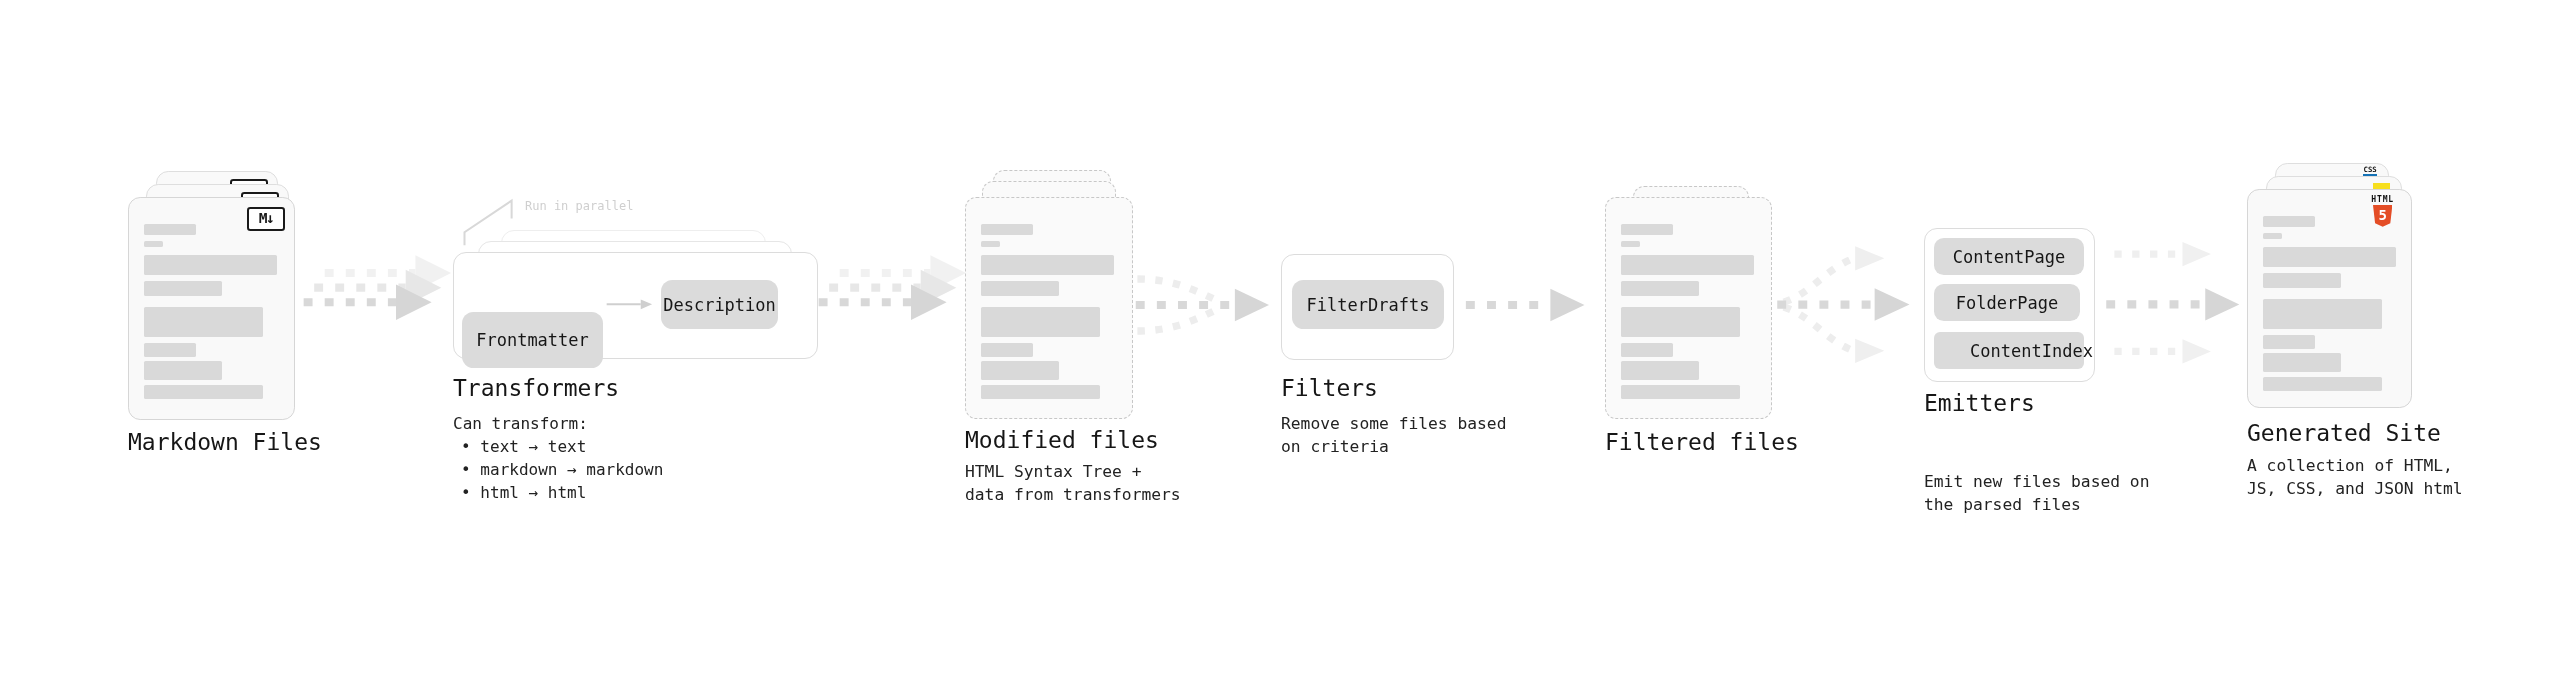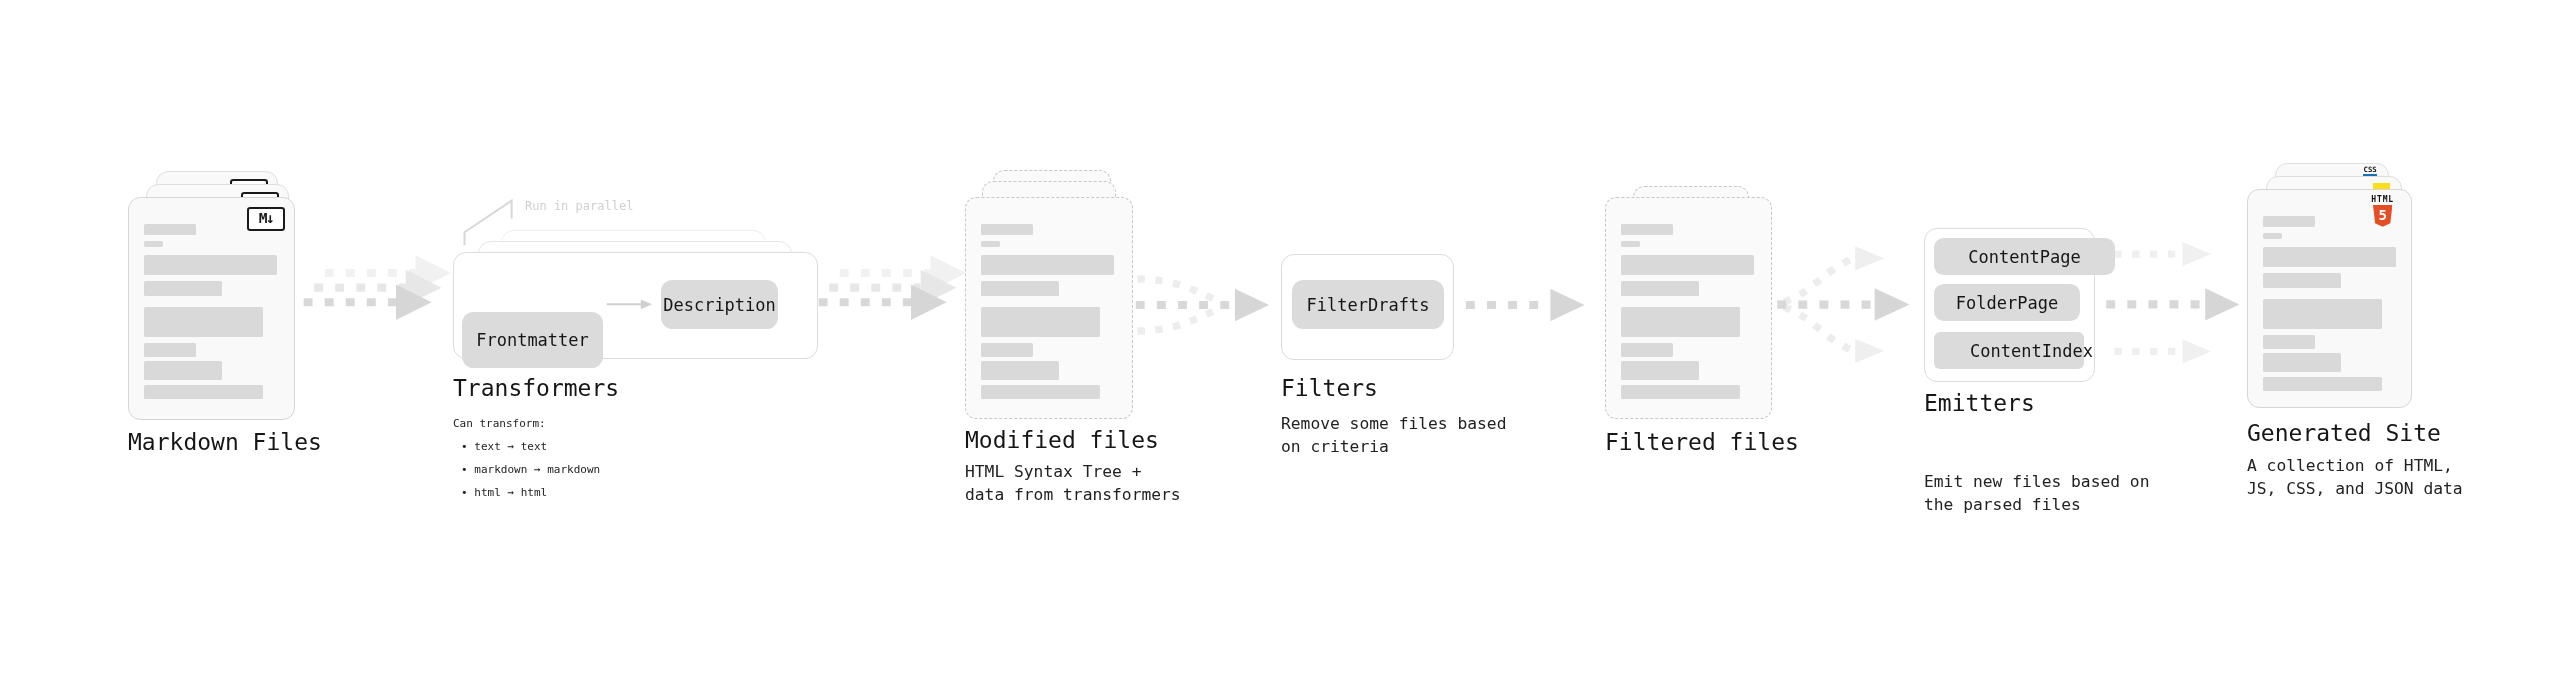--- a/index.html
+++ b/index.html
@@ -25,21 +25,21 @@
   .wbox.l2{border-color:#e6e6e6;}
   .wbox.l3{border-color:#eeeeee;}
   .pill{position:absolute;background:#dbdbdb;border-radius:11.4px;display:flex;align-items:center;justify-content:center;
         font-size:17px;color:#161616;white-space:nowrap;box-sizing:border-box;}
   .pill.l2{background:#e7e7e7;}
   .pill.l3{background:#efefef;}
   
   .title{position:absolute;font-size:23px;line-height:24.4px;color:#161616;white-space:nowrap;}
   .sub{position:absolute;font-size:16.3px;line-height:23px;color:#222;white-space:pre-line;}
   .note{position:absolute;font-size:12px;color:#cfcfcf;white-space:nowrap;}
-  .bullets{position:absolute;font-size:11px;line-height:23px;color:#222;}
+  .bullets{position:absolute;font-size:16px;line-height:23px;color:#222;}
   .bullets .b{padding-left:8.1px;}
   
   .md-badge{position:absolute;right:9px;top:9px;width:34px;height:19.5px;border:2.4px solid #1a1a1a;border-radius:3.3px;
             background:#fff;color:#1a1a1a;font-weight:bold;font-size:14.6px;line-height:18.7px;text-align:center;letter-spacing:-1.6px;}
   .card.back .md-badge{top:6.5px;}
   .html5-badge{position:absolute;right:9.8px;top:4.9px;width:37px;text-align:center;margin-left:32px;}
   .html5-badge .t{font-size:8.1px;font-weight:bold;letter-spacing:0.8px;color:#111;line-height:9px;}
   .html5-badge .shield{width:19.5px;height:22px;margin:0.8px auto 0;background:var(--html5,#e44d26);
             clip-path:polygon(0 0,100% 0,89% 84%,50% 100%,11% 84%);
             color:#fff;font-size:14px;font-weight:bold;line-height:21px;text-align:center;}
@@ -198,21 +198,21 @@
         <i></i>
         <i></i>
         <i></i>
         <i></i>
     </div>
     <div class="title" style="left:1605px;top:430px;">Filtered files</div>
   </div>
 
   <div>
     <div class="wbox" style="left:1924px;top:228px;width:171px;height:154px;"></div>
-    <div class="pill" style="left:1934px;top:238px;width:181px;height:37px;border-radius:9.8px;">ContentPage</div>
+    <div class="pill" style="left:1934px;top:238px;width:150px;height:37px;border-radius:9.8px;">ContentPage</div>
     <div class="pill" style="left:1934px;top:284px;width:146px;height:37px;border-radius:9.8px;">FolderPage</div>
     <div class="pill" style="left:1934px;top:332px;width:150px;height:37px;border-radius:6px;padding-left:45px;">ContentIndex</div>
     <div class="title" style="left:1924px;top:391px;">Emitters</div>
     <div class="sub" style="left:1924px;top:426px;margin-top:44px;">Emit new files based on
 the parsed files</div>
   </div>
 
   <div>
     <div class="card back" style="left:2275px;top:163px;width:114px;height:46px;">
       <div class="css-badge">
@@ -232,17 +232,17 @@
         <i></i>
         <i></i>
         <i></i>
         <i></i>
         <i></i>
         <i></i>
         <i></i>
     </div>
     <div class="title" style="left:2247px;top:421px;">Generated Site</div>
     <div class="sub" style="left:2247px;top:454px;">A collection of HTML,
-JS, CSS, and JSON data</div>
+JS, CSS, and JSON html</div>
   </div>
 
 </div>
 
 
 </body></html>

